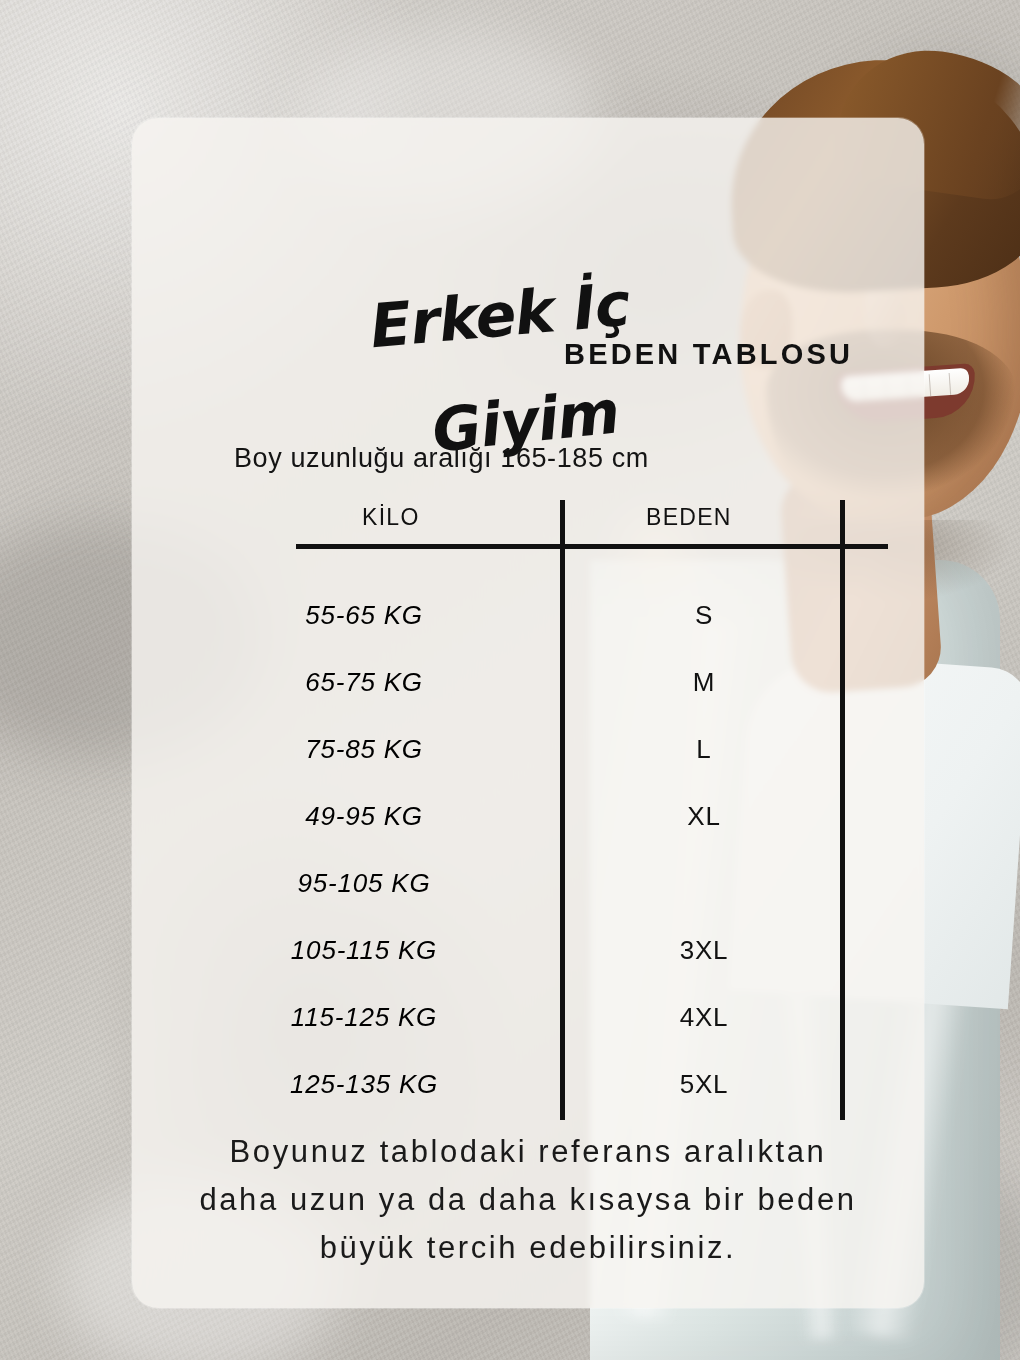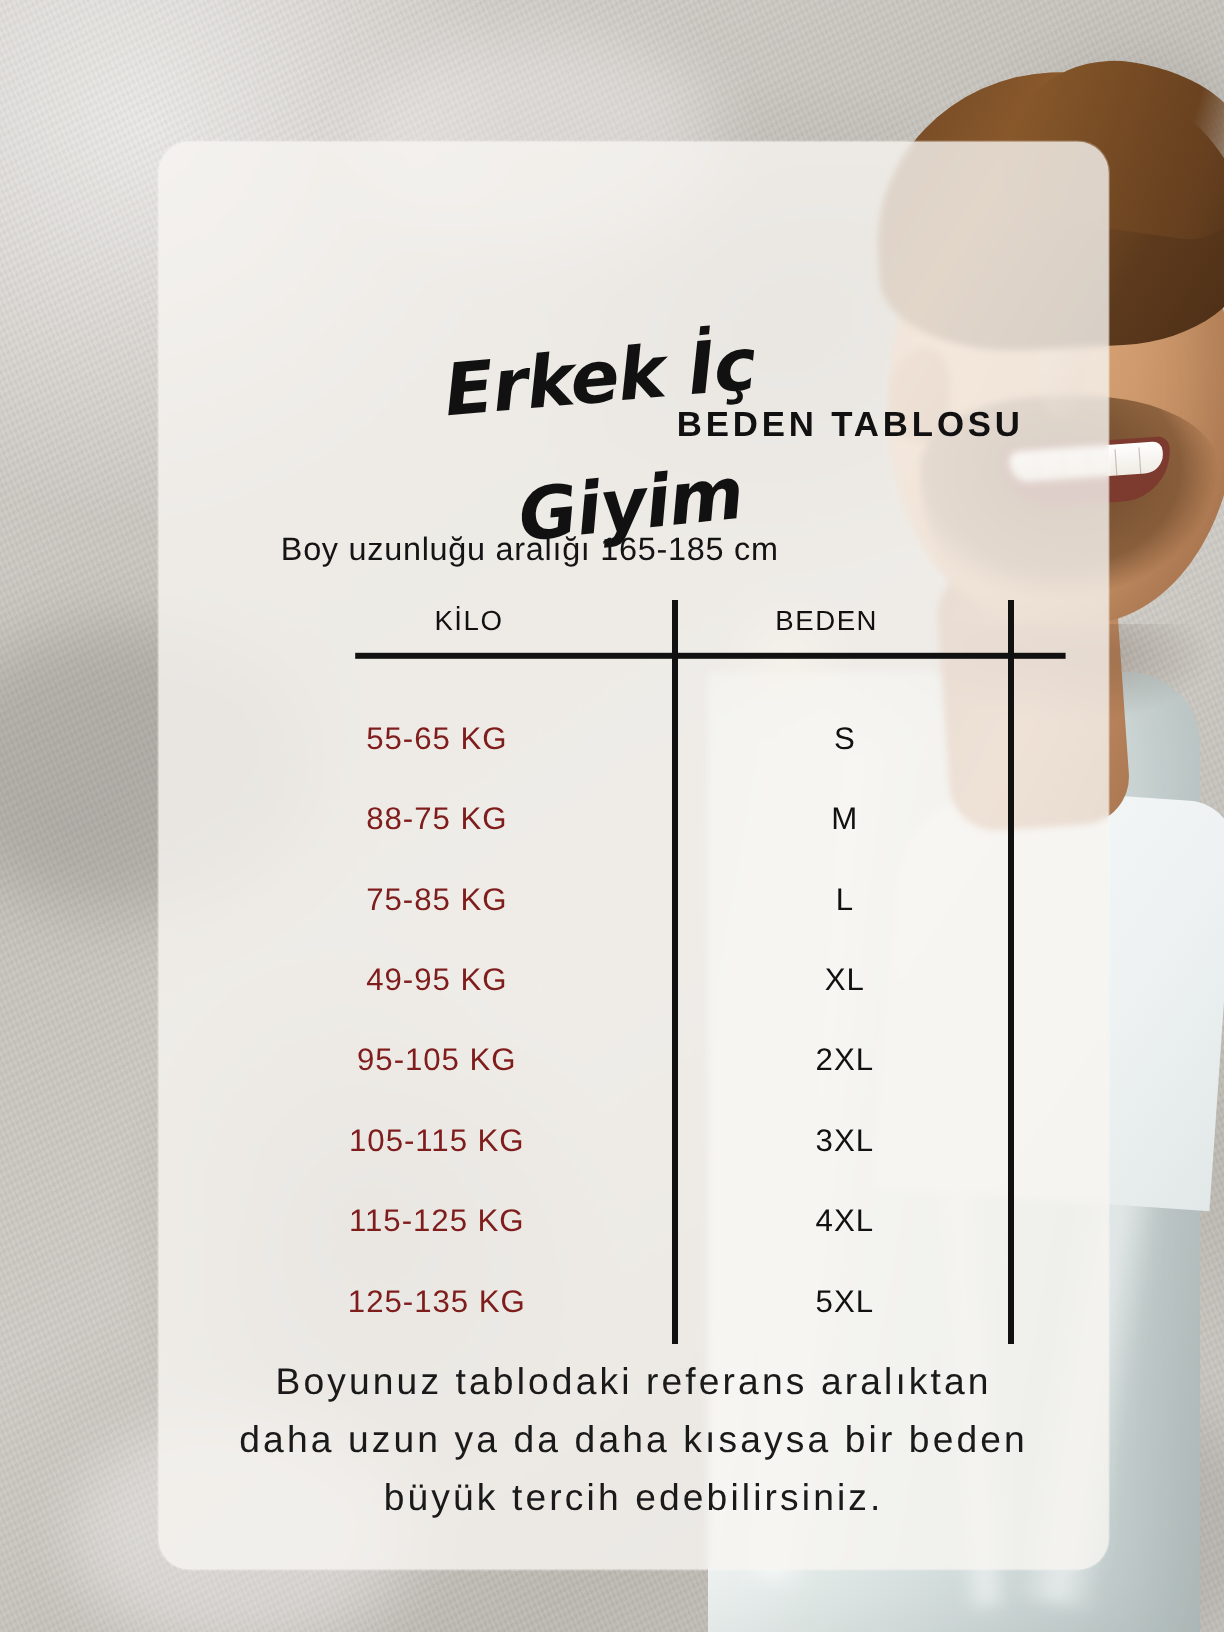--- a/index.html
+++ b/index.html
@@ -357,21 +357,22 @@
     position: relative;
     height: 67px;
   }
   .row .kilo {
     position: absolute;
     left: 10px;
     width: 372px;
     text-align: center;
     font-size: 26px;
     letter-spacing: 0.8px;
-    color: #7f1d1d;
+    color: #000000;
+    font-style: italic;
   }
   .row .beden {
     position: absolute;
     left: 400px;
     width: 272px;
     text-align: center;
     font-size: 26px;
     letter-spacing: 0.8px;
     color: #111111;
   }
@@ -452,34 +453,33 @@
 
         <div class="vrule vrule-1"></div>
         <div class="vrule vrule-2"></div>
 
         <div class="rows">
           <div class="row">
             <div class="kilo">55-65 KG</div>
             <div class="beden">S</div>
           </div>
           <div class="row">
-            <div class="kilo">88-75 KG</div>
+            <div class="kilo">65-75 KG</div>
             <div class="beden">M</div>
           </div>
           <div class="row">
             <div class="kilo">75-85 KG</div>
             <div class="beden">L</div>
           </div>
           <div class="row">
             <div class="kilo">49-95 KG</div>
             <div class="beden">XL</div>
           </div>
           <div class="row">
             <div class="kilo">95-105 KG</div>
-            <div class="beden">2XL</div>
           </div>
           <div class="row">
             <div class="kilo">105-115 KG</div>
             <div class="beden">3XL</div>
           </div>
           <div class="row">
             <div class="kilo">115-125 KG</div>
             <div class="beden">4XL</div>
           </div>
           <div class="row">

